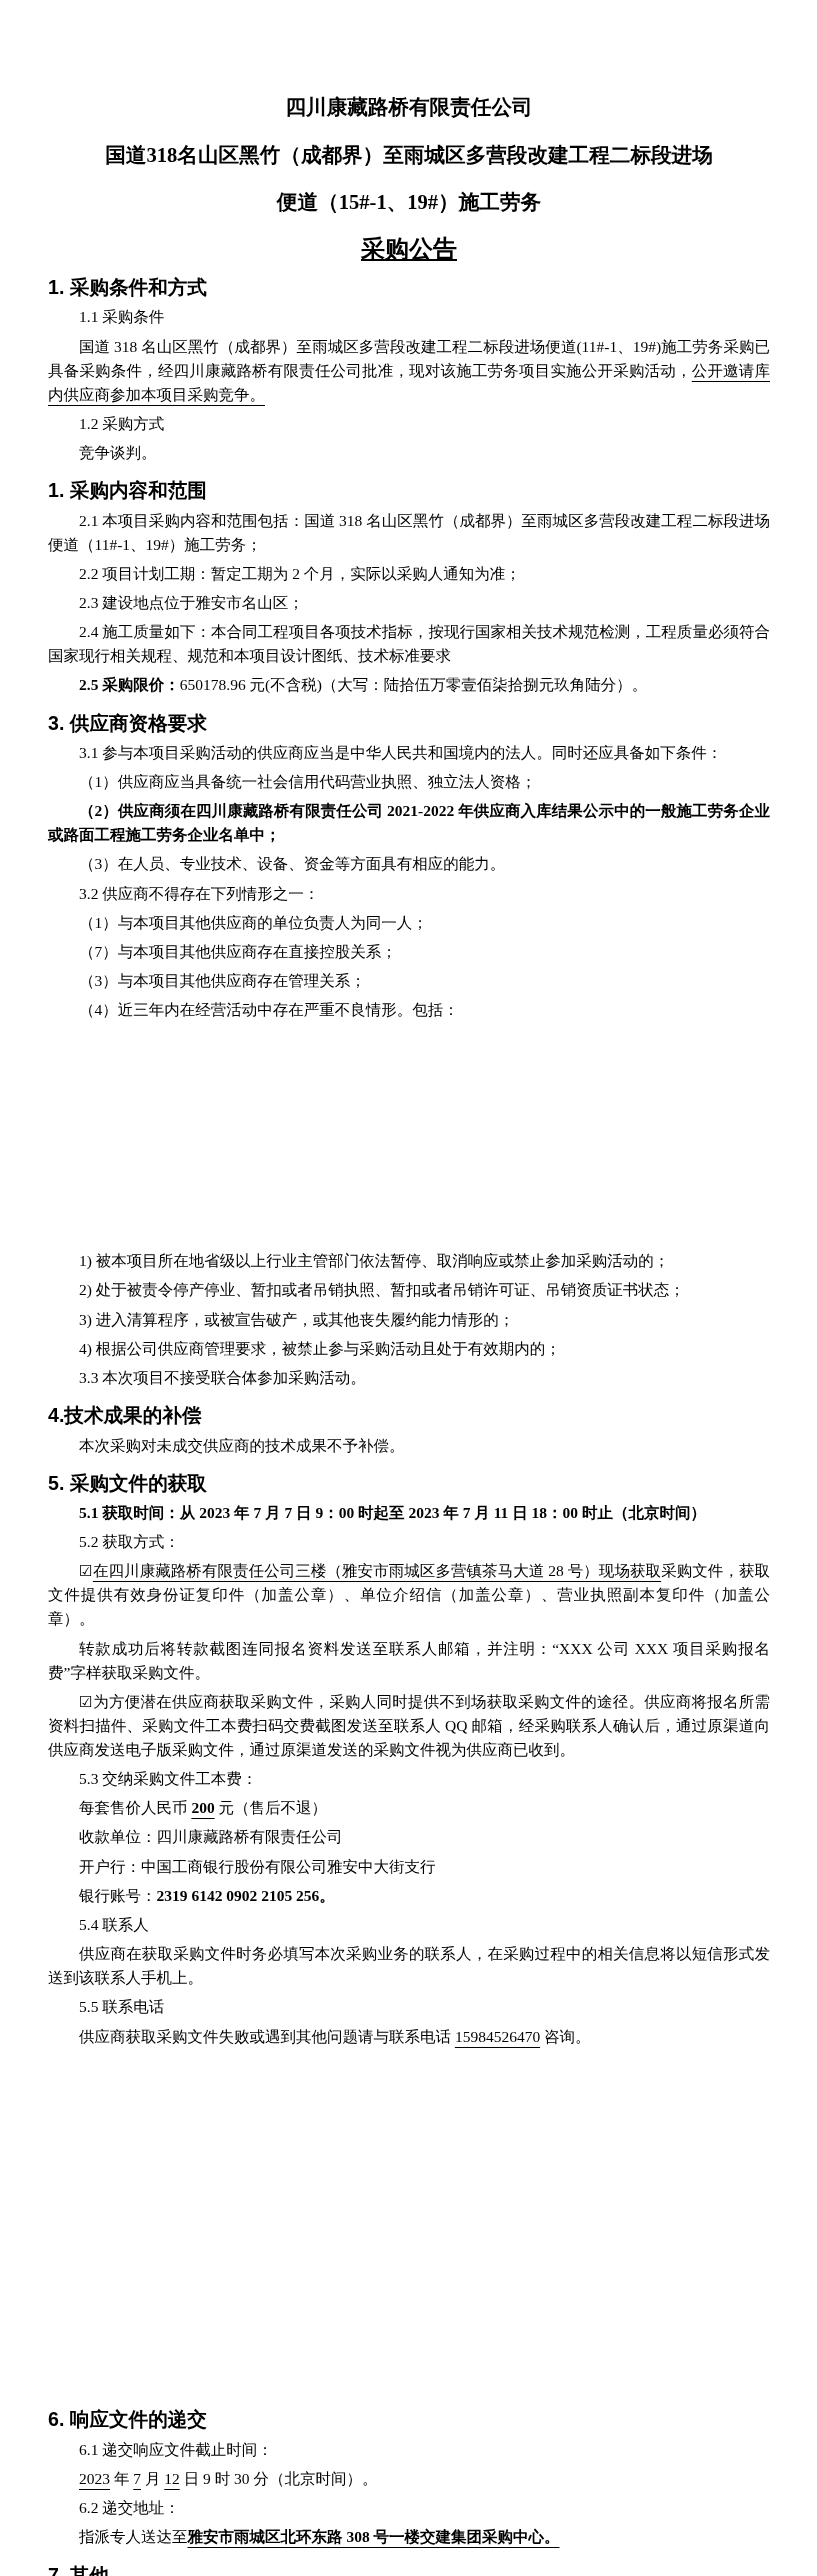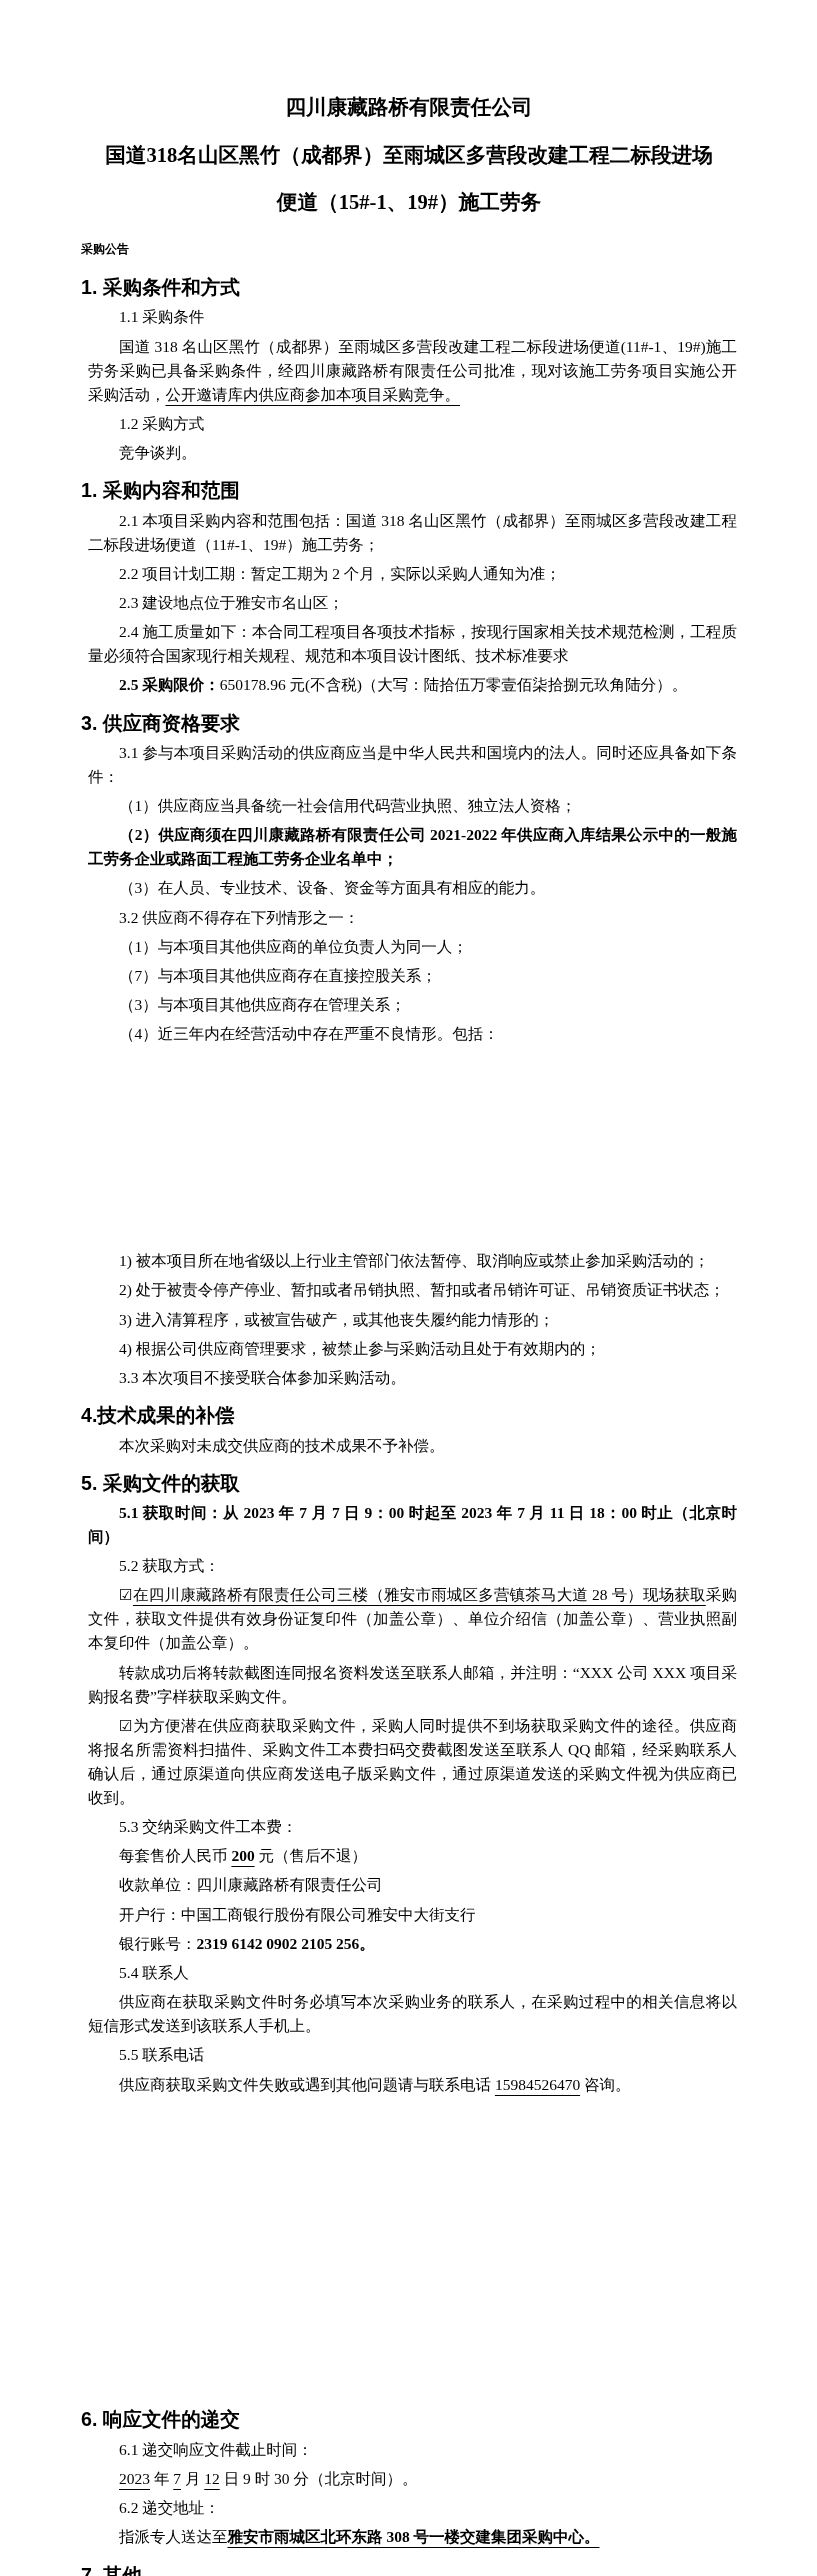--- a/index.html
+++ b/index.html
@@ -10,43 +10,43 @@
     color:#000;
     -webkit-font-smoothing:antialiased;
   }
   .page {
     position:relative;
     width:818px;
     height:1157px;
     background:#fff;
     overflow:hidden;
   }
-  .content { padding:0 81px; }
+  .content { padding:0 48px; }
   .pg1 .content { padding-top:94px; }
   .pg2 .content { padding-top:87px; }
   .pg3 .content { padding-top:80px; }
 
   .t-line {
     font-size:20.6px; font-weight:bold; text-align:center;
     line-height:26px; margin:0 0 21.6px 0;
   }
   .t-sub {
-    font-size:12px; font-weight:bold; 
-    line-height:25px; margin:3.1px 0 13.4px 0;
+    font-size:24px; font-weight:bold; text-align:center;
+    line-height:25px; margin:3.1px 0 13.4px 0;text-decoration:underline;
   }
   .h-sec {
     font-family:"Liberation Sans","DejaVu Sans",sans-serif;
     font-weight:bold; font-size:19.6px; line-height:25px;
     margin:13.4px 0 5.2px 0;
   }
   .p {
     font-size:15.5px; line-height:24px; margin:5.2px 0;
     text-align:justify;
   }
-  .ind { text-indent:31px;margin-left:7px; }
+  .ind { text-indent:31px; }
   .b { font-weight:bold; }
   .u { text-decoration:underline; text-underline-offset:4.6px; text-decoration-thickness:1px; }
   .cb { font-family:"DejaVu Sans","Liberation Sans",sans-serif; }
 </style>
 </head>
 <body>
 
 <div class="page pg1">
   <div class="content">
 

